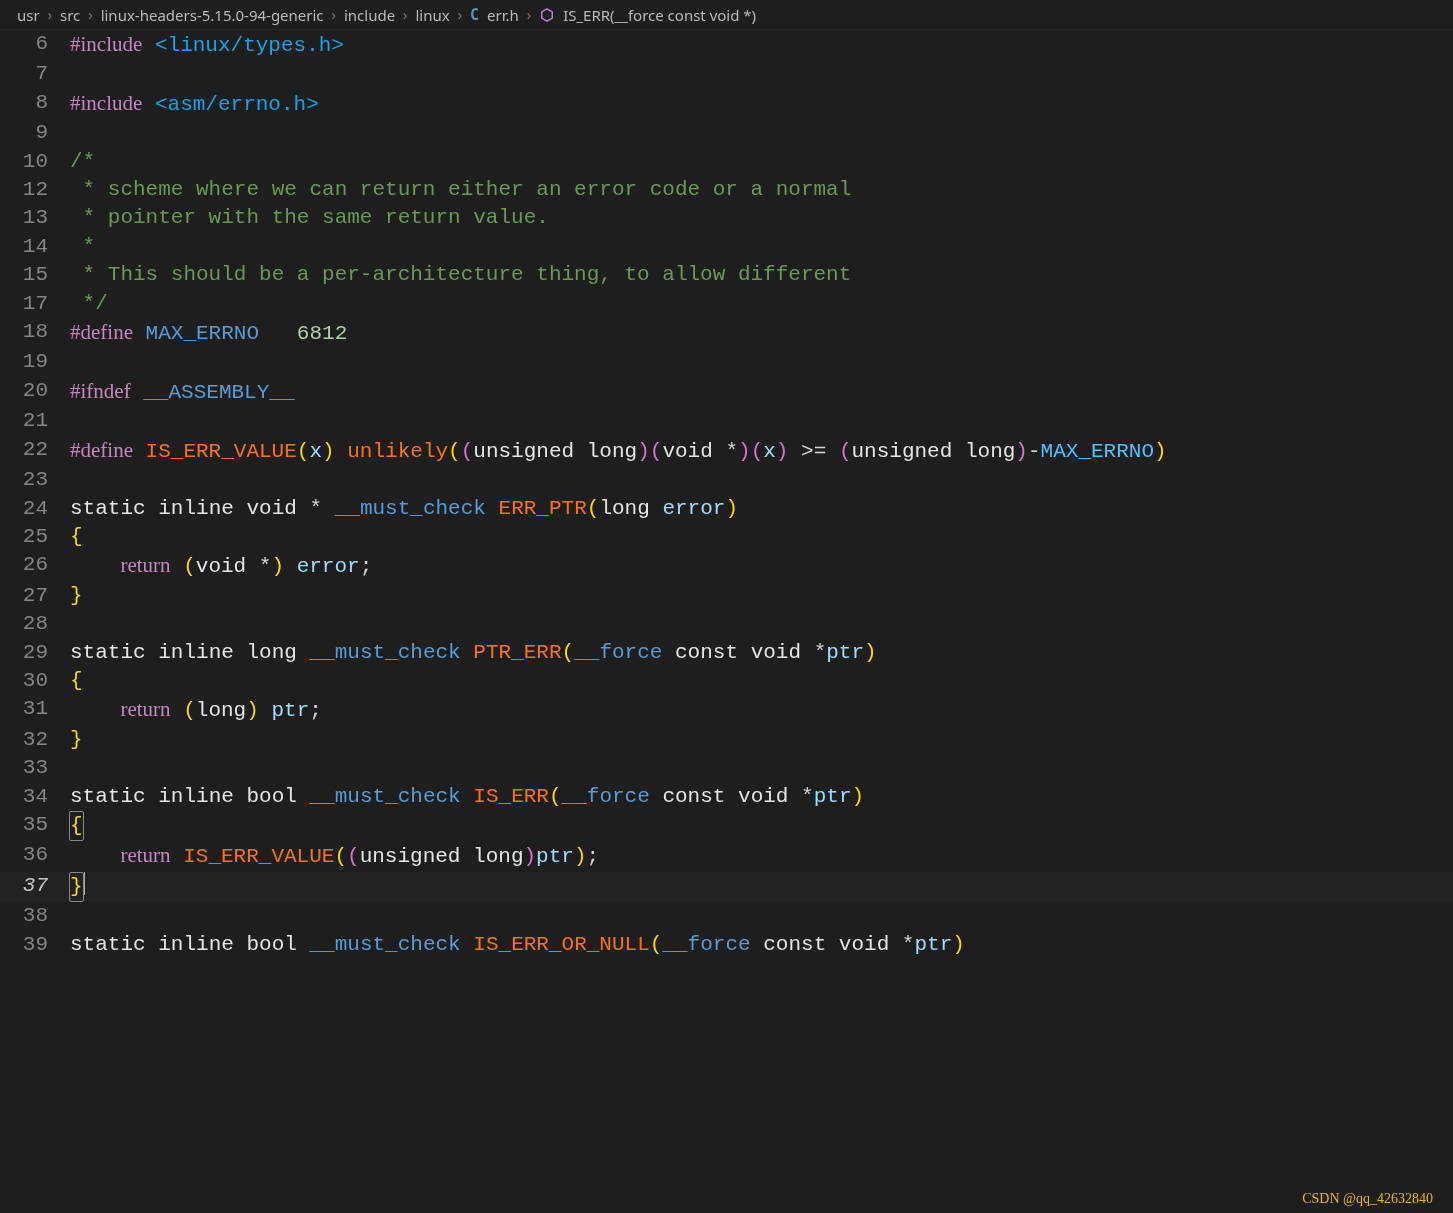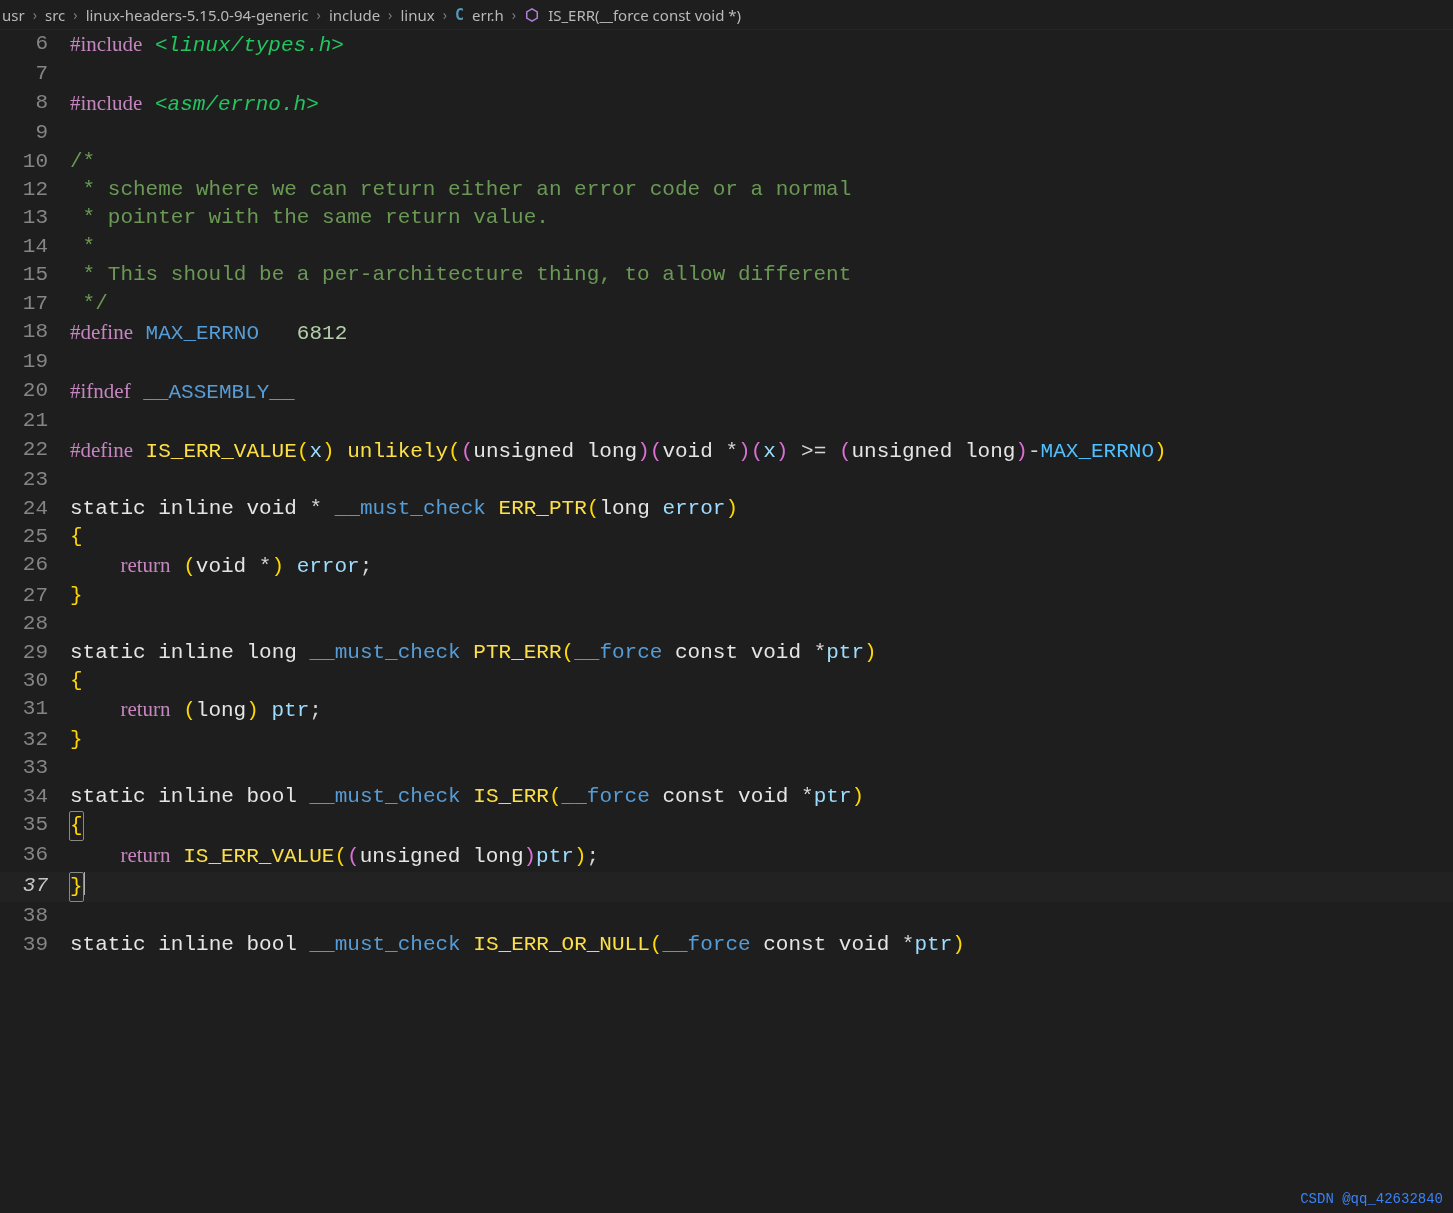--- a/index.html
+++ b/index.html
@@ -8,21 +8,21 @@
     height: 1213px;
     background: #1e1e1e;
     font-family: Consolas, 'Courier New', monospace;
     overflow: hidden;
     color: #d4d4d4;
   }
   .breadcrumb {
     display: flex;
     align-items: center;
     height: 30px;
-    padding: 0 2px;
+    padding: 0 17px;
     background: #1e1e1e;
     font-family: "Segoe UI", system-ui, sans-serif;
     font-size: 15px;
     color: #a0a0a0;
     border-bottom: 1px solid rgba(255,255,255,0.03);
     user-select: none;
     gap: 6px;
     white-space: nowrap;
   }
   .bc-sep {
@@ -64,24 +64,24 @@
     user-select: none;
   }
   .ln.active { color: #c6c6c6; font-style: italic; }
   .line.current { background: rgba(255,255,255,0.02); }
   .code { flex: 1; }
 
   
   .pp   { color: #c586c0; font-family: Liberation Serif, serif; }           
   .kw   { color: #e5e5e5; }           
   .com  { color: #6a9955; }           
-  .str  { color: #22c55e; font-style: italic; }           
+  .str  { color: #0ea5e9; }           
   .mac  { color: #569cd6; }           
   .macu { color: #4fc1ff; }           
-  .fn   { color: #fde047; }           
+  .fn   { color: #f97316; }           
   .num  { color: #b5cea8; }           
   .id   { color: #9cdcfe; }           
   .pun  { color: #d4d4d4; }           
   .ybr  { color: #ffd700; }           
   .pbr  { color: #da70d6; }           
 
   .brace-box {
     display: inline-block;
     border: 1px solid #888;
     border-radius: 2px;
@@ -91,25 +91,25 @@
     display: inline-block;
     width: 1px;
     height: 23px;
     background: #aeafad;
     vertical-align: -3px;
     margin-left: 1px;
   }
 
   .watermark {
     position: absolute;
-    right: 10px;
+    right: 20px;
     bottom: 6px;
-    font-family: Liberation Mono, monospace;
+    font-family: Liberation Serif, serif;
     font-size: 14px;
-    color: #3b82f6;
+    color: #eab308;
   }
 </style>
 </head>
 <body>
 
 <div class="breadcrumb">
   <span class="bc-item">usr</span>
   <span class="bc-sep">›</span>
   <span class="bc-item">src</span>
   <span class="bc-sep">›</span>

